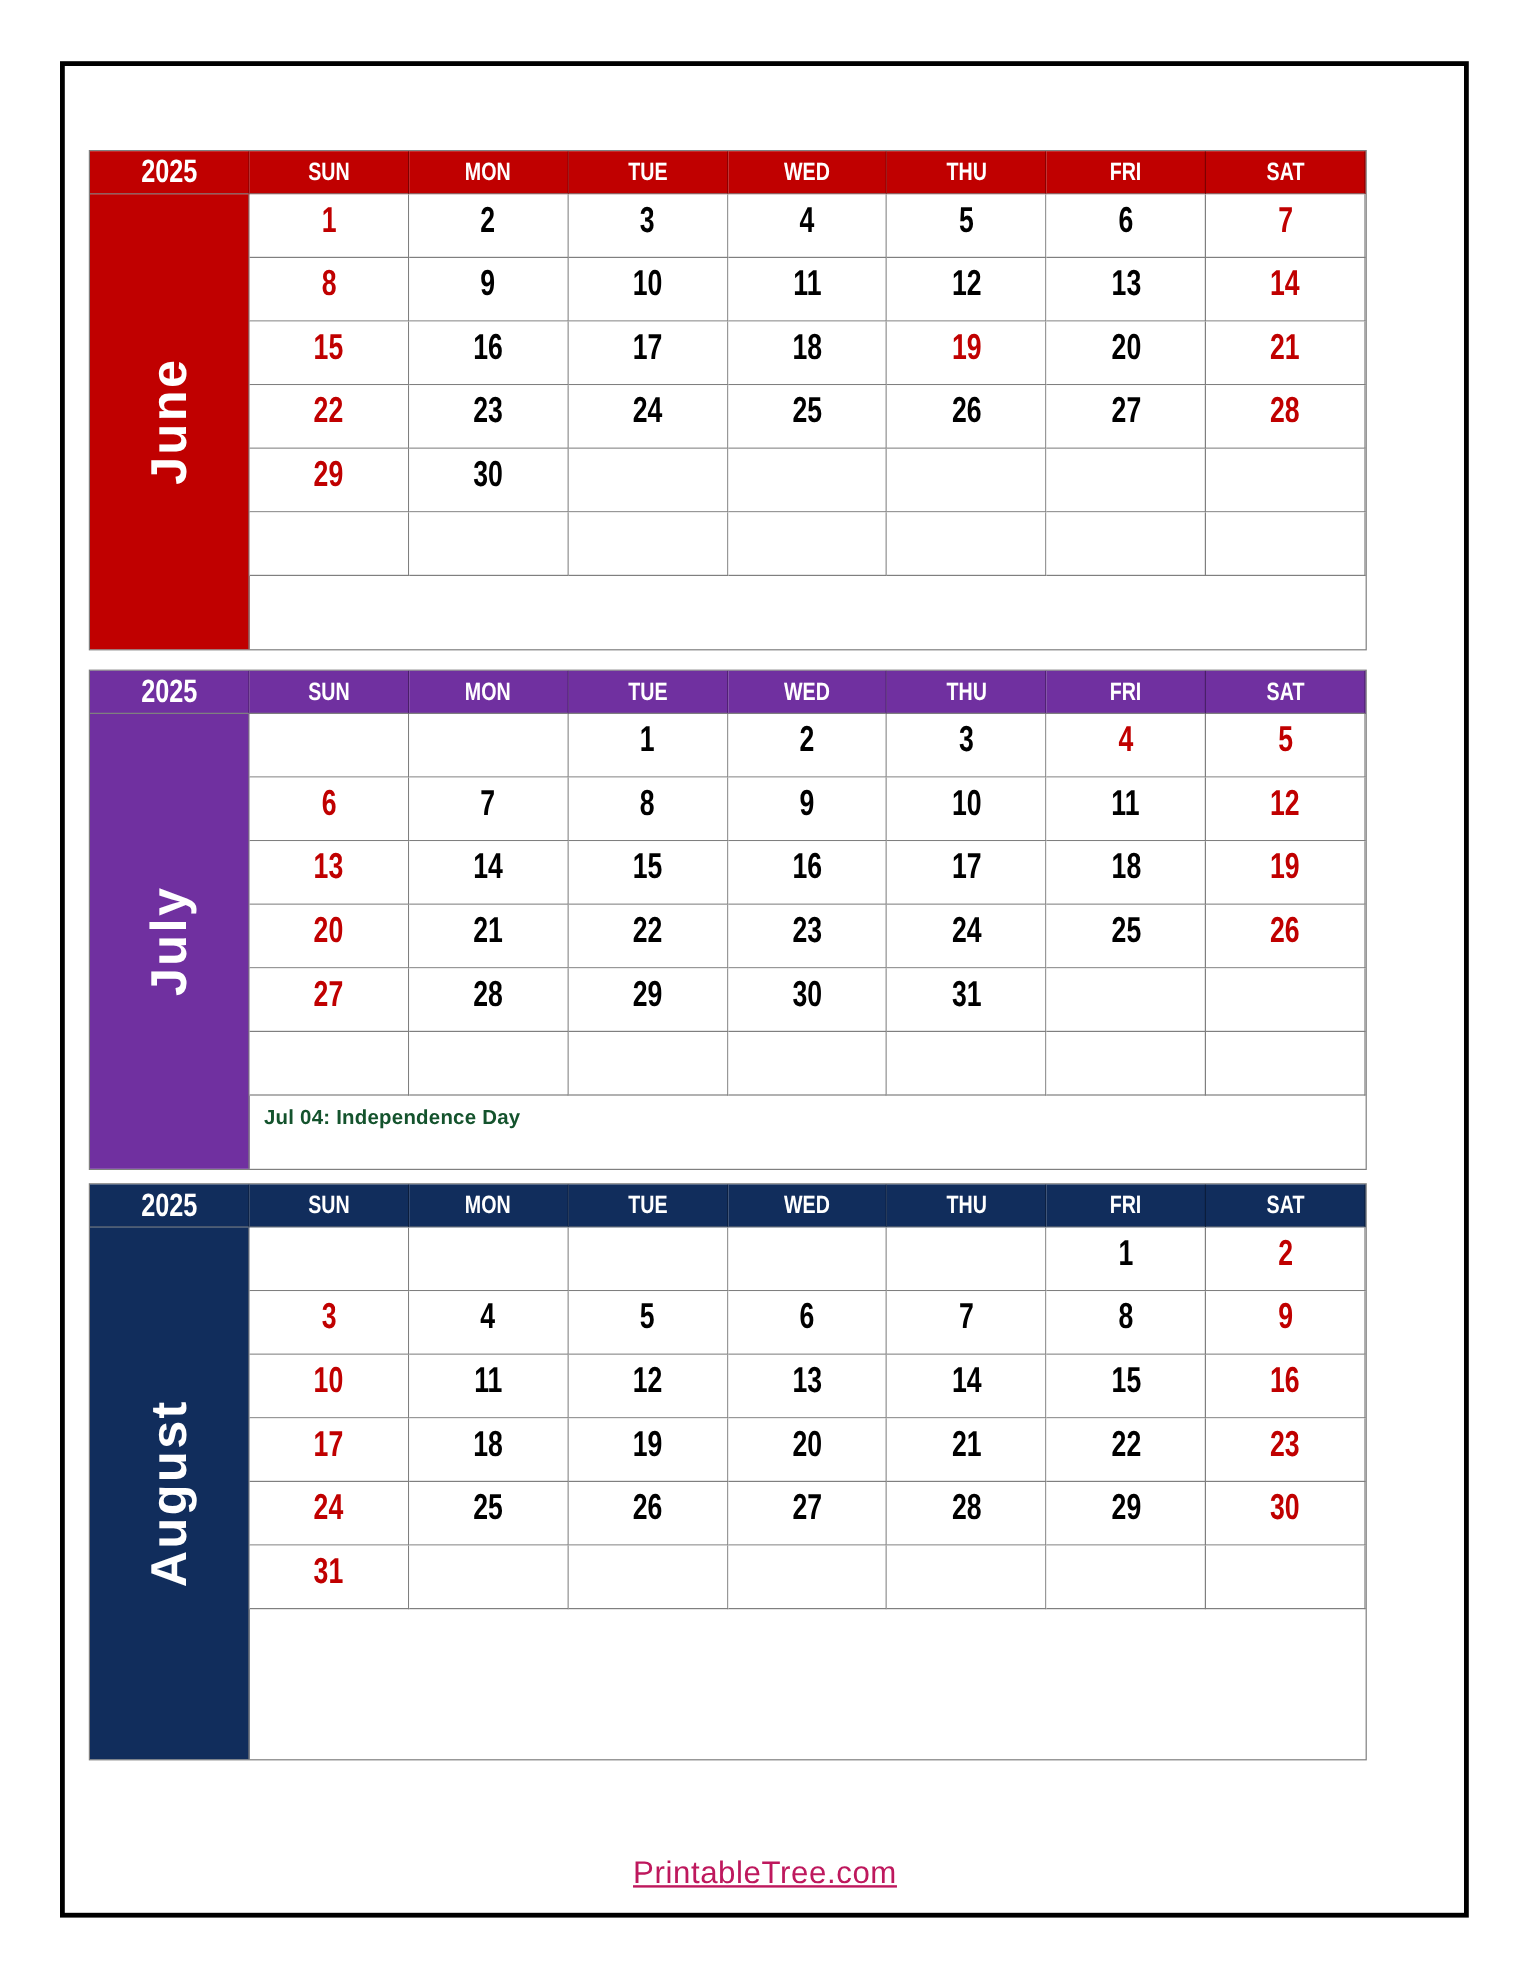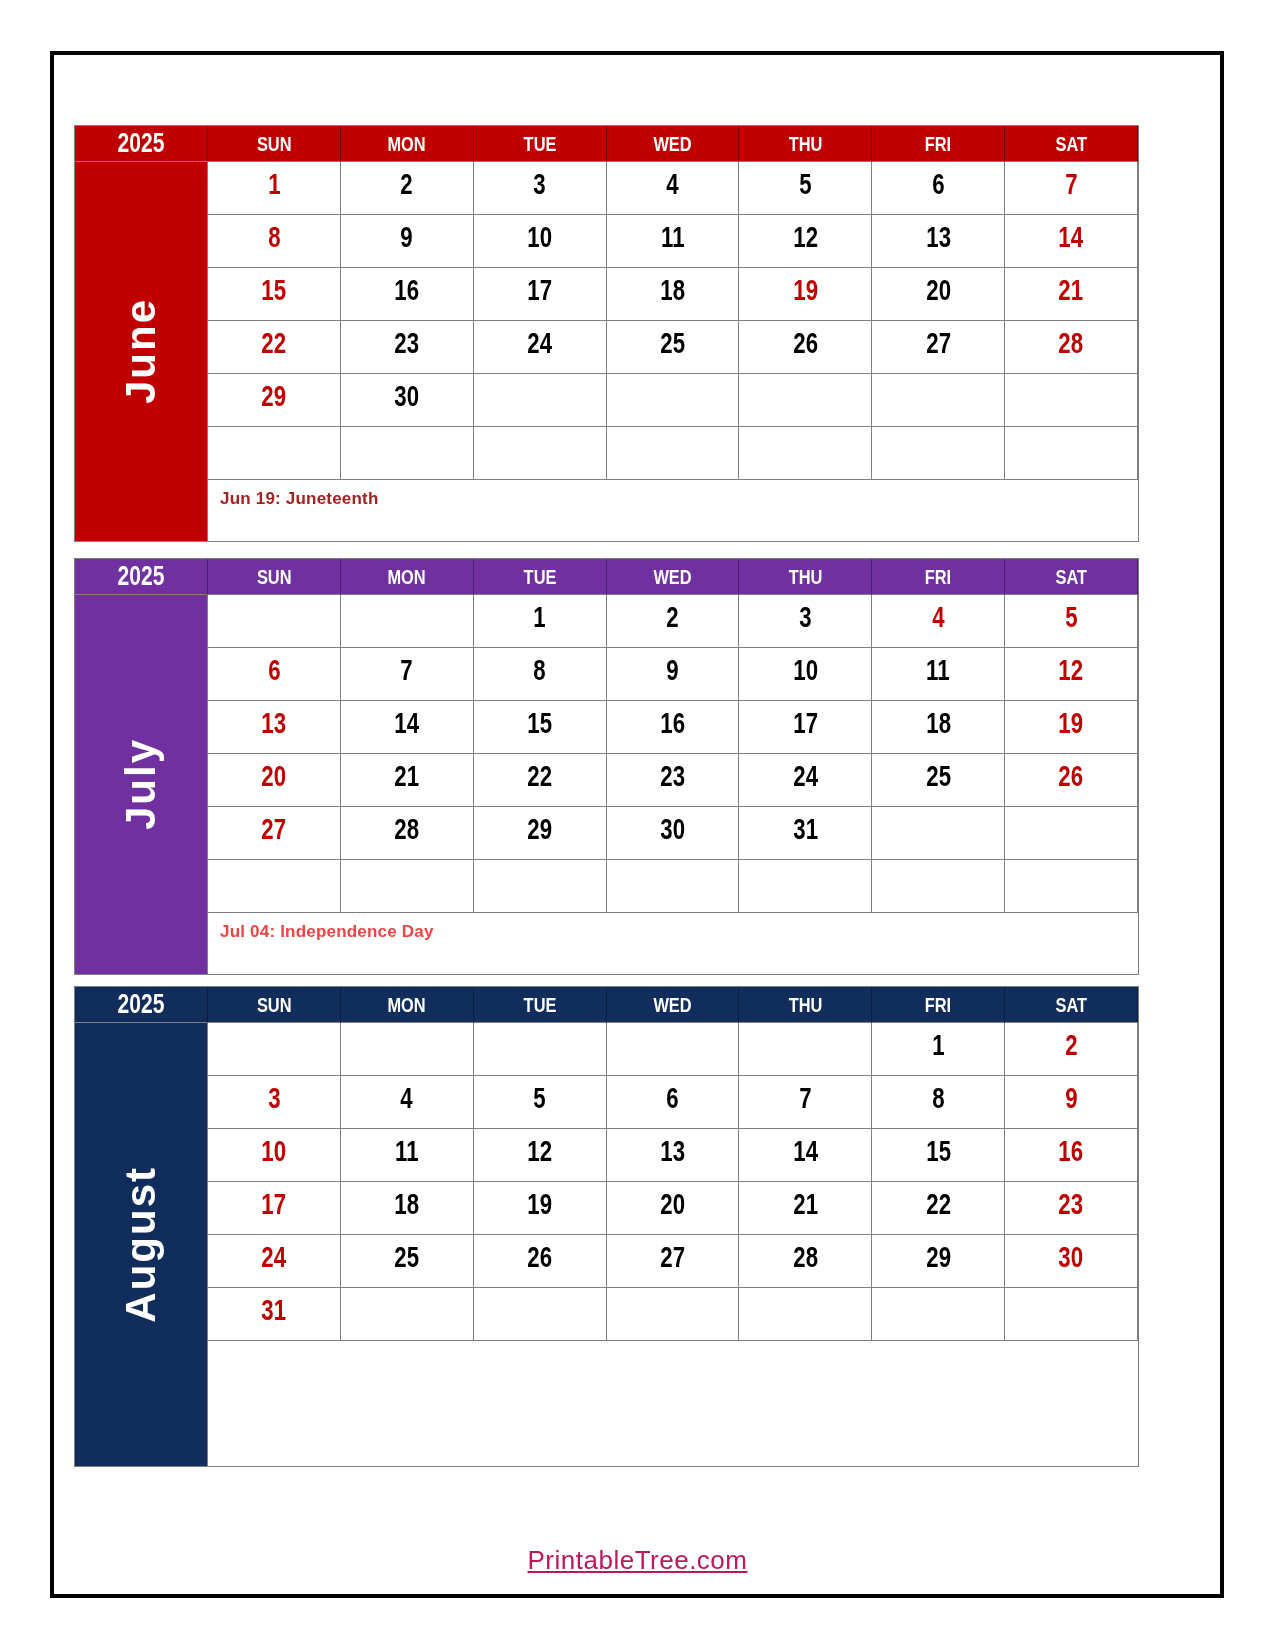--- a/index.html
+++ b/index.html
@@ -125,21 +125,20 @@
     <div class="cell"></div>
     <div class="cell"></div>
     <div class="cell"></div>
     <div class="cell"></div>
     <div class="cell"></div>
     <div class="cell"></div>
     <div class="cell"></div>
     <div class="cell"></div>
     <div class="cell"></div>
     <div class="cell"></div>
-    <div class="holiday" style="color: rgb(166, 33, 33);">Jun 19: Juneteenth</div>
   </div>
 <div class="cal month-1" style="--accent: #7030a0;">
     <div class="hcell year-cell">
       <span class="hd">2025</span>
     </div>
     <div class="hcell">
       <span class="hd">SUN</span>
     </div>
     <div class="hcell">
       <span class="hd">MON</span>
@@ -197,21 +196,21 @@
     <div class="cell"><span class="num" style="color: rgb(0, 0, 0);">31</span></div>
     <div class="cell"></div>
     <div class="cell"></div>
     <div class="cell"></div>
     <div class="cell"></div>
     <div class="cell"></div>
     <div class="cell"></div>
     <div class="cell"></div>
     <div class="cell"></div>
     <div class="cell"></div>
-    <div class="holiday" style="color: #ef4444;">Jul 04: Independence Day</div>
+    <div class="holiday" style="color: #14532d;">Jul 04: Independence Day</div>
   </div>
 <div class="cal month-2" style="--accent: #112d5c;">
     <div class="hcell year-cell">
       <span class="hd">2025</span>
     </div>
     <div class="hcell">
       <span class="hd">SUN</span>
     </div>
     <div class="hcell">
       <span class="hd">MON</span>

